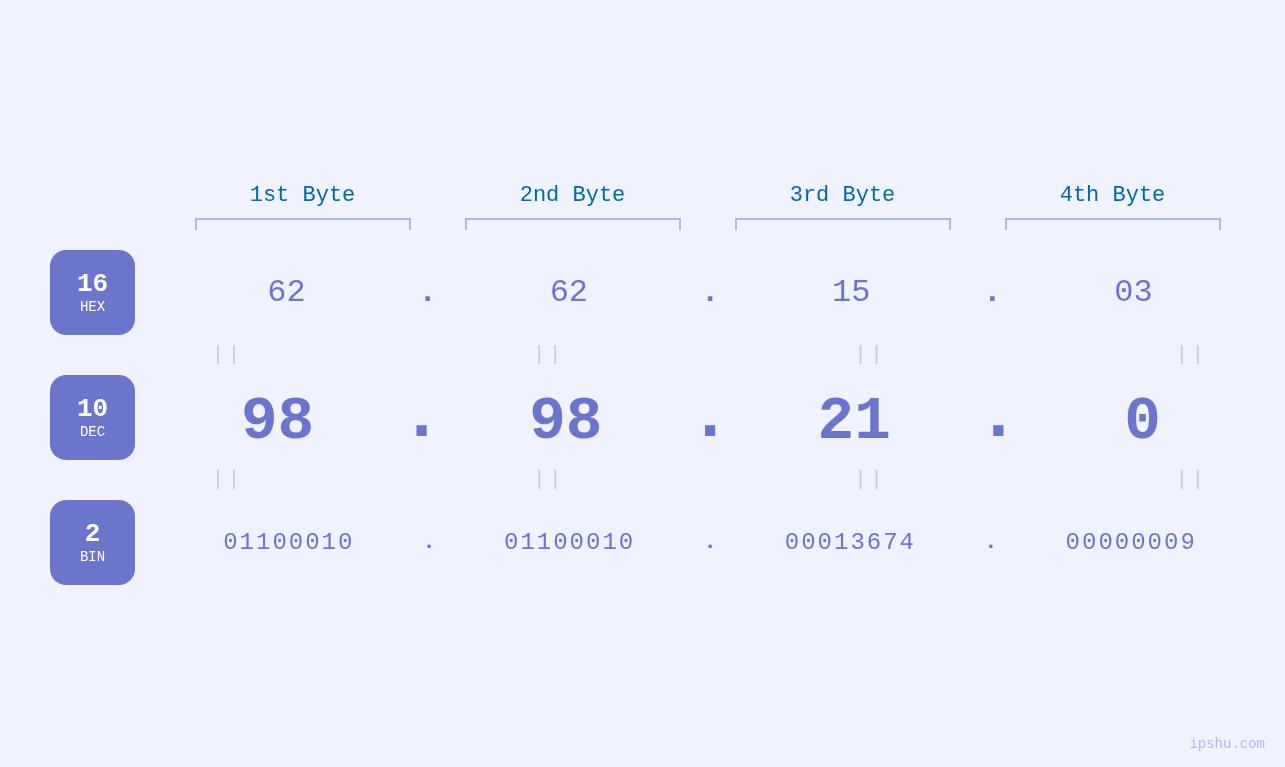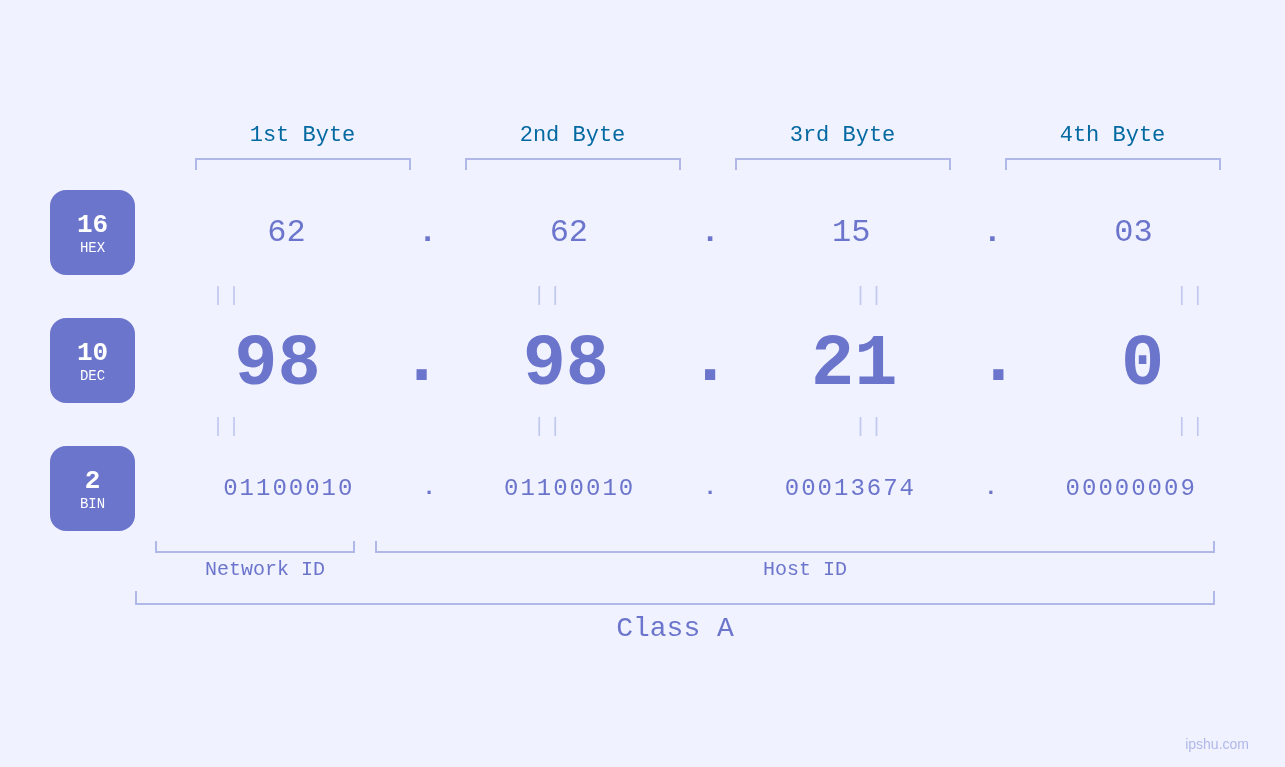--- a/index.html
+++ b/index.html
@@ -105,21 +105,21 @@
       padding: 0 20px;
     }
 
     .byte-value {
       flex: 1;
       text-align: center;
       color: #6c75cc;
     }
 
     .byte-value.large {
-      font-size: 72px;
+      font-size: 61px;
       font-weight: bold;
       margin-top: 9px;
     }
 
     .byte-value.medium {
       font-size: 32px;
     }
 
     .byte-value.small {
       font-size: 24px;
@@ -230,24 +230,24 @@
       margin-left: 135px;
       text-align: center;
       color: #6c75cc;
       font-size: 28px;
       font-family: 'Courier New', Courier, monospace;
     }
 
     .watermark {
       position: absolute;
       bottom: 15px;
-      right: 36px;
+      right: 20px;
       color: #b0b8e8;
       font-size: 14px;
-      font-family: Liberation Sans, sans-serif;
+      font-family: Liberation Mono, monospace;
     }
   </style>
 </head>
 <body>
 
 <div class="main-container">
 
   <div class="byte-headers">
     <div class="byte-header">1st Byte</div>
     <div class="byte-header">2nd Byte</div>
@@ -341,33 +341,16 @@
       <div class="byte-value small">01100010</div>
       <div class="dot small">.</div>
       <div class="byte-value small">01100010</div>
       <div class="dot small">.</div>
       <div class="byte-value small">00013674</div>
       <div class="dot small">.</div>
       <div class="byte-value small">00000009</div>
     </div>
   </div>
 
-  <div class="bottom-section">
-
-    <div class="bottom-brackets-row">
-      <div class="network-bracket"></div>
-      <div class="host-bracket"></div>
-    </div>
-
-    <div class="id-labels-row">
-      <div class="network-id-label">Network ID</div>
-      <div class="host-id-label">Host ID</div>
-    </div>
-
-    <div class="outer-bracket-row"></div>
-
-    <div class="class-label-row">Class A</div>
-
-  </div>
 
   <div class="watermark">ipshu.com</div>
 
 </div>
 
 </body></html>

